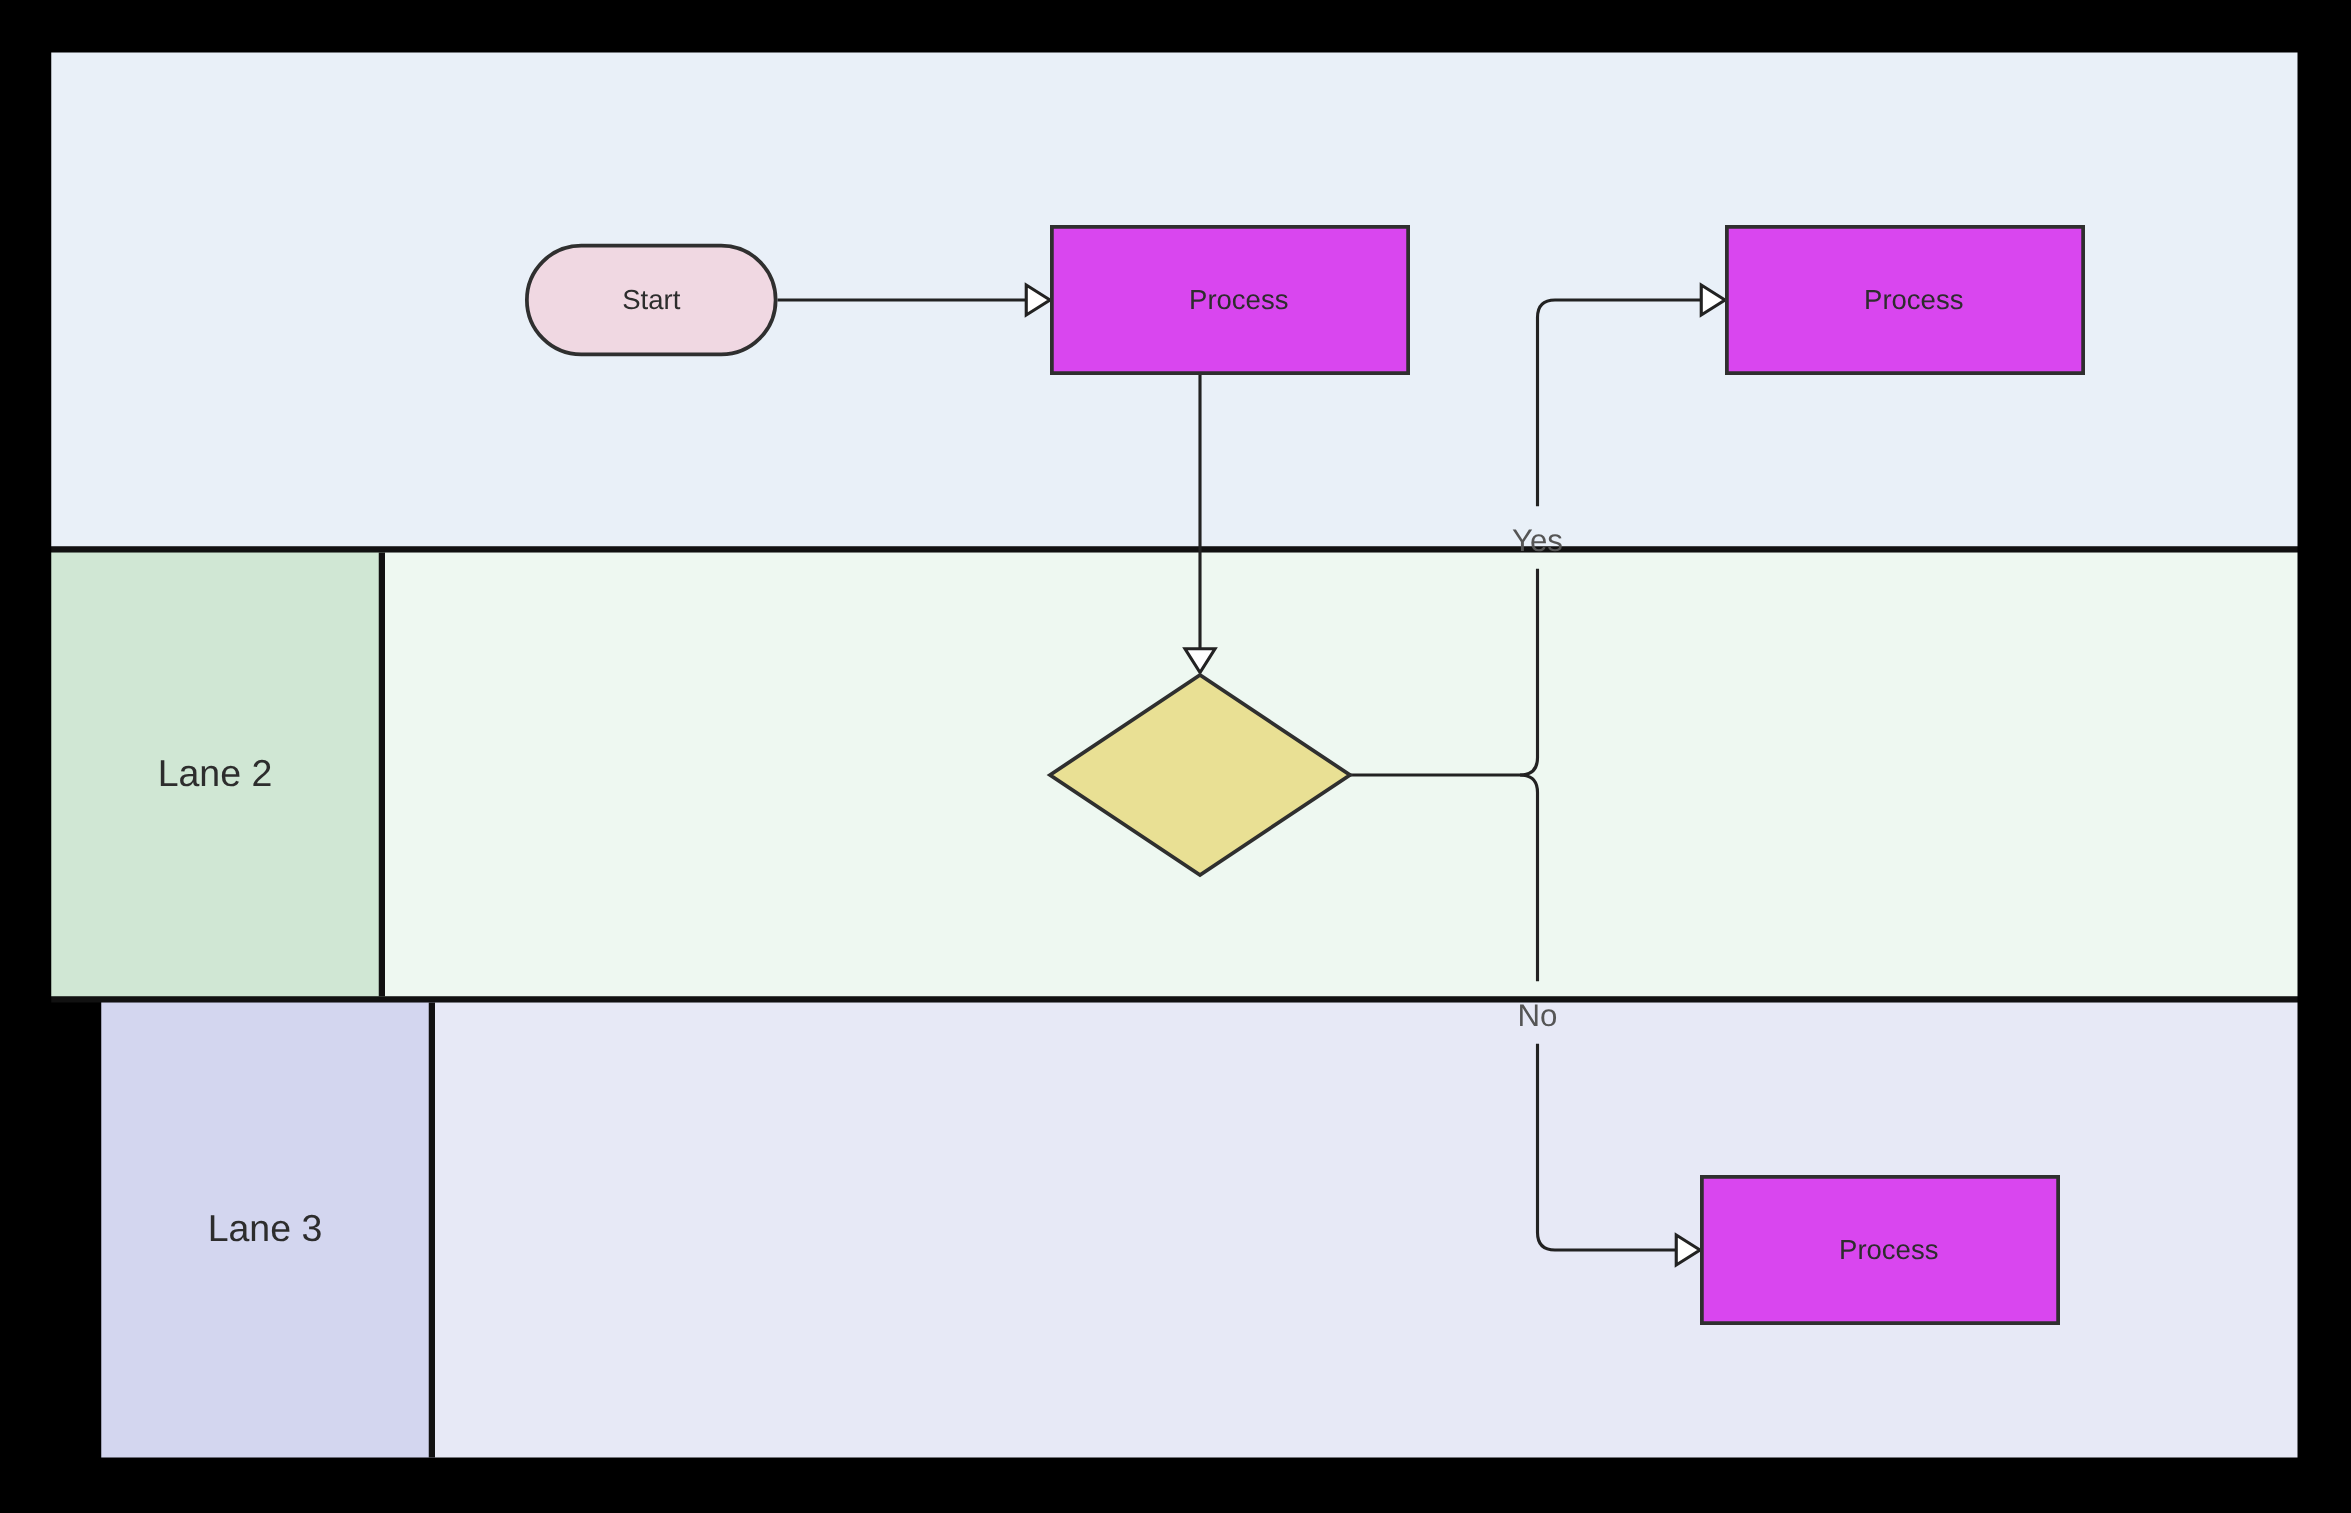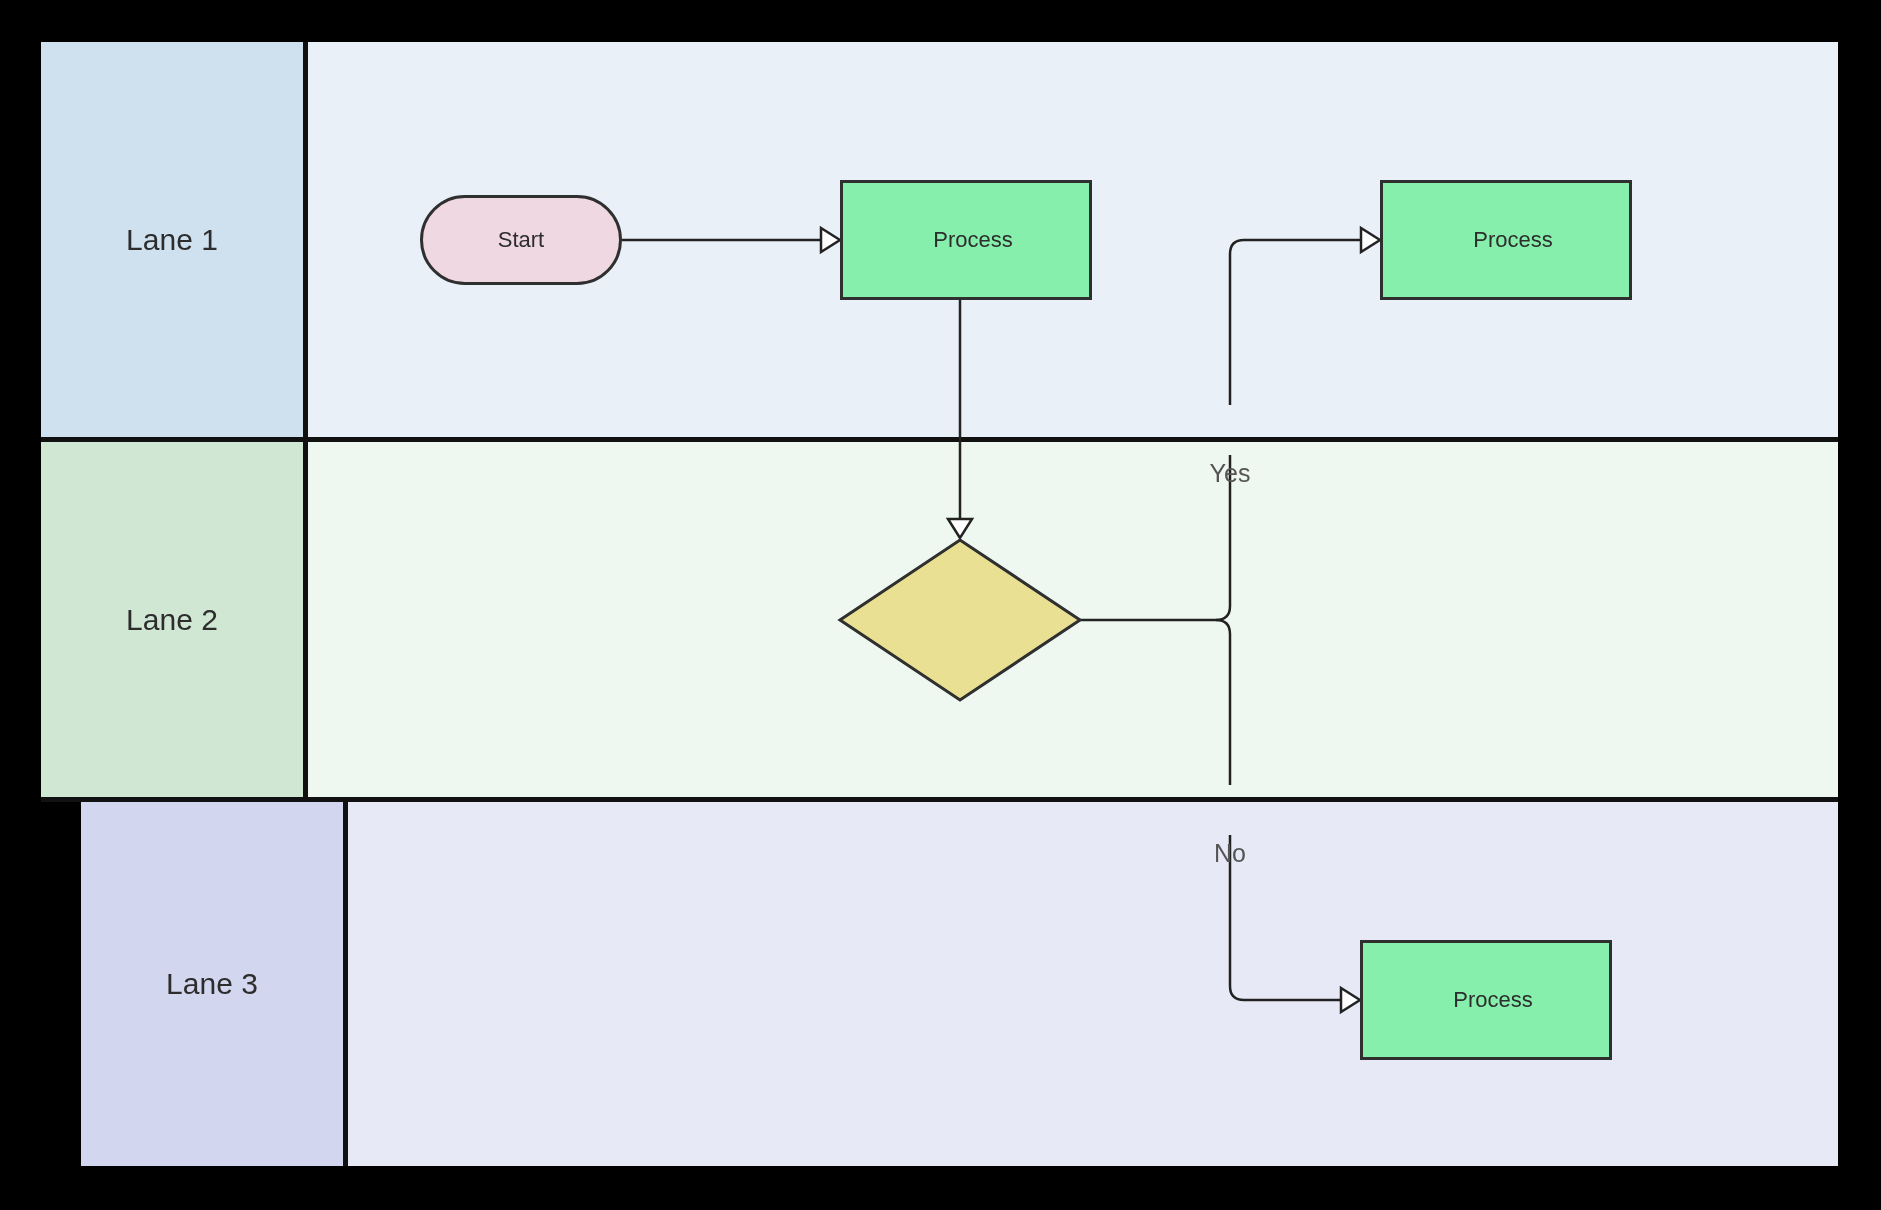--- a/index.html
+++ b/index.html
@@ -63,21 +63,21 @@
     font-size: 22px;
     color: #2d2d2d;
     border: 3px solid #2f2f2f;
   }
   .node-start {
     left: 379px; top: 153px;
     width: 202px; height: 90px;
     border-radius: 45px;
     background: #f0d8e2;
   }
-  .node-process { background: #86efac; width: 252px; height: 120px; padding-left: 14px; }
+  .node-process { background: #d946ef; width: 288px; height: 120px; padding-left: 14px; }
   .node-p1 { left: 799px;  top: 138px; }
   .node-p2 { left: 1339px; top: 138px; }
   .node-p3 { left: 1319px; top: 898px; }
 
   .node-decision-label {
     position: absolute;
     left: 819px; top: 556px;
     width: 200px; height: 48px;
     display: flex;
     align-items: center;
@@ -86,34 +86,30 @@
     color: #2d2d2d;
   }
   .edge-label {
     position: absolute;
     width: 70px; height: 32px;
     display: flex;
     align-items: center;
     justify-content: center;
     font-size: 25px;
     color: #555555;
-    margin-top: 40px;
   }
   .edge-label-yes { left: 1154px; top: 375px; }
   .edge-label-no  { left: 1154px; top: 755px; }
 </style>
 </head>
 <body>
 
 <div class="canvas">
 
   <div class="lane lane1 lane-sep">
-    <div class="lane-label">
-      <span>Lane 1</span>
-    </div>
     <div class="lane-body"></div>
   </div>
   <div class="lane lane2 lane-sep">
     <div class="lane-label">
       <span>Lane 2</span>
     </div>
     <div class="lane-body"></div>
   </div>
   <div class="lane lane3">
     <div class="lane-label">

